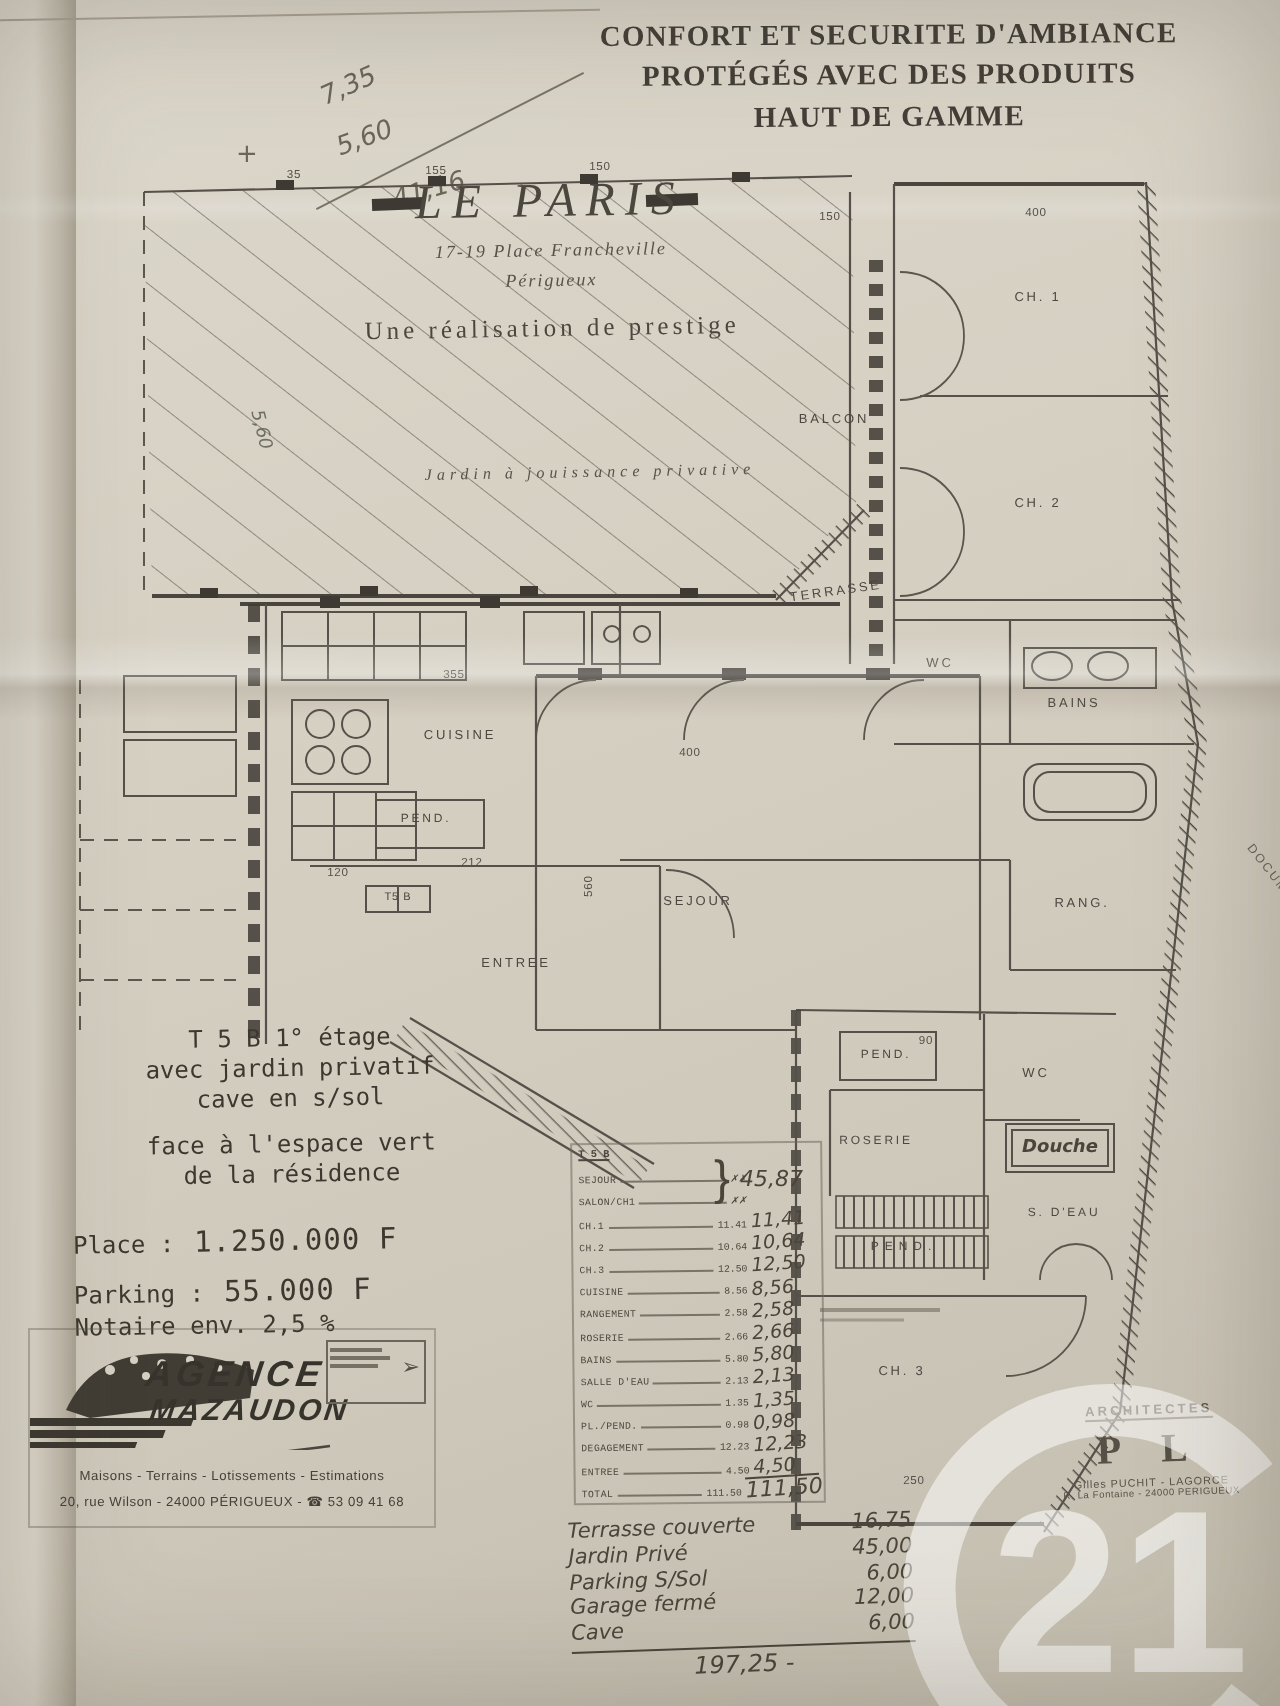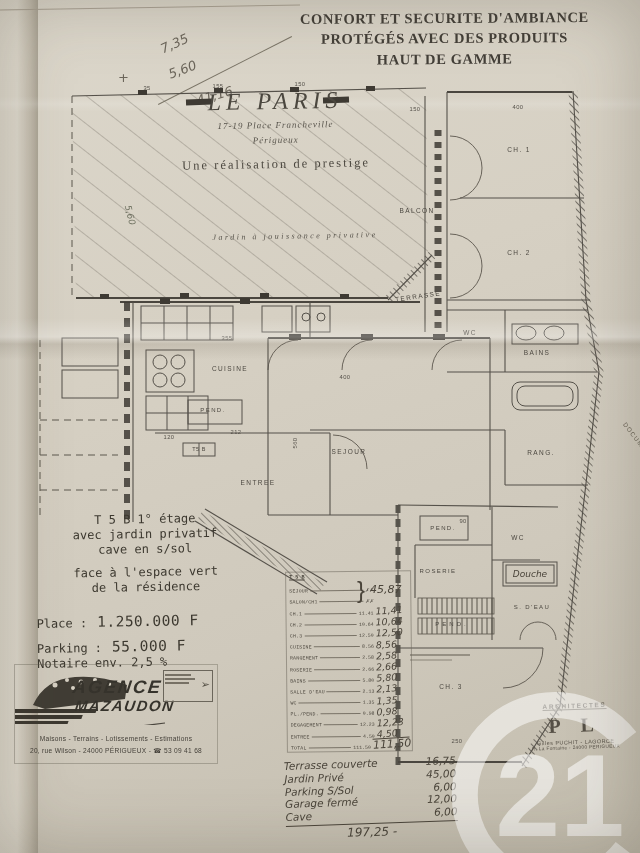--- a/index.html
+++ b/index.html
@@ -250,21 +250,21 @@
   <span class="abs lbl" style="left:418px;top:296px;--r:-8deg;">TERRASSE</span>
   <span class="abs lbl" style="left:470px;top:332px;">WC</span>
   <span class="abs lbl" style="left:537px;top:352px;">BAINS</span>
   <span class="abs lbl" style="left:541px;top:452px;">RANG.</span>
   <span class="abs lbl" style="left:230px;top:368px;">CUISINE</span>
   <span class="abs lbl" style="left:349px;top:451px;">SEJOUR</span>
   <span class="abs lbl" style="left:213px;top:410px;font-size:6px;">PEND.</span>
   <span class="abs lbl" style="left:258px;top:482px;">ENTREE</span>
   <span class="abs lbl" style="left:443px;top:528px;font-size:6px;">PEND.</span>
   <span class="abs lbl" style="left:518px;top:537px;">WC</span>
-  <span class="abs hw" style="left:530px;top:574px;font-size:9px;transform:translate(-50%,-50%);">Douche</span>
+  <span class="abs hw" style="left:530px;top:574px;font-size:9px;transform:translate(-50%,-50%);font-weight:bold;">Douche</span>
   <span class="abs lbl" style="left:532px;top:607px;font-size:6px;">S. D'EAU</span>
   <span class="abs lbl" style="left:438px;top:571px;font-size:6px;">ROSERIE</span>
   <span class="abs lbl" style="left:452px;top:624px;font-size:6px;letter-spacing:3px;">PEND.</span>
   <span class="abs lbl" style="left:451px;top:686px;">CH. 3</span>
   <span class="abs lbl" style="left:199px;top:449px;font-size:5.5px;letter-spacing:.5px;">T5 B</span>
 
   <span class="abs dim" style="left:227px;top:338px;">355</span>
   <span class="abs dim" style="left:345px;top:377px;">400</span>
   <span class="abs dim" style="left:295px;top:443px;--r:-90deg;">560</span>
   <span class="abs dim" style="left:169px;top:437px;">120</span>

